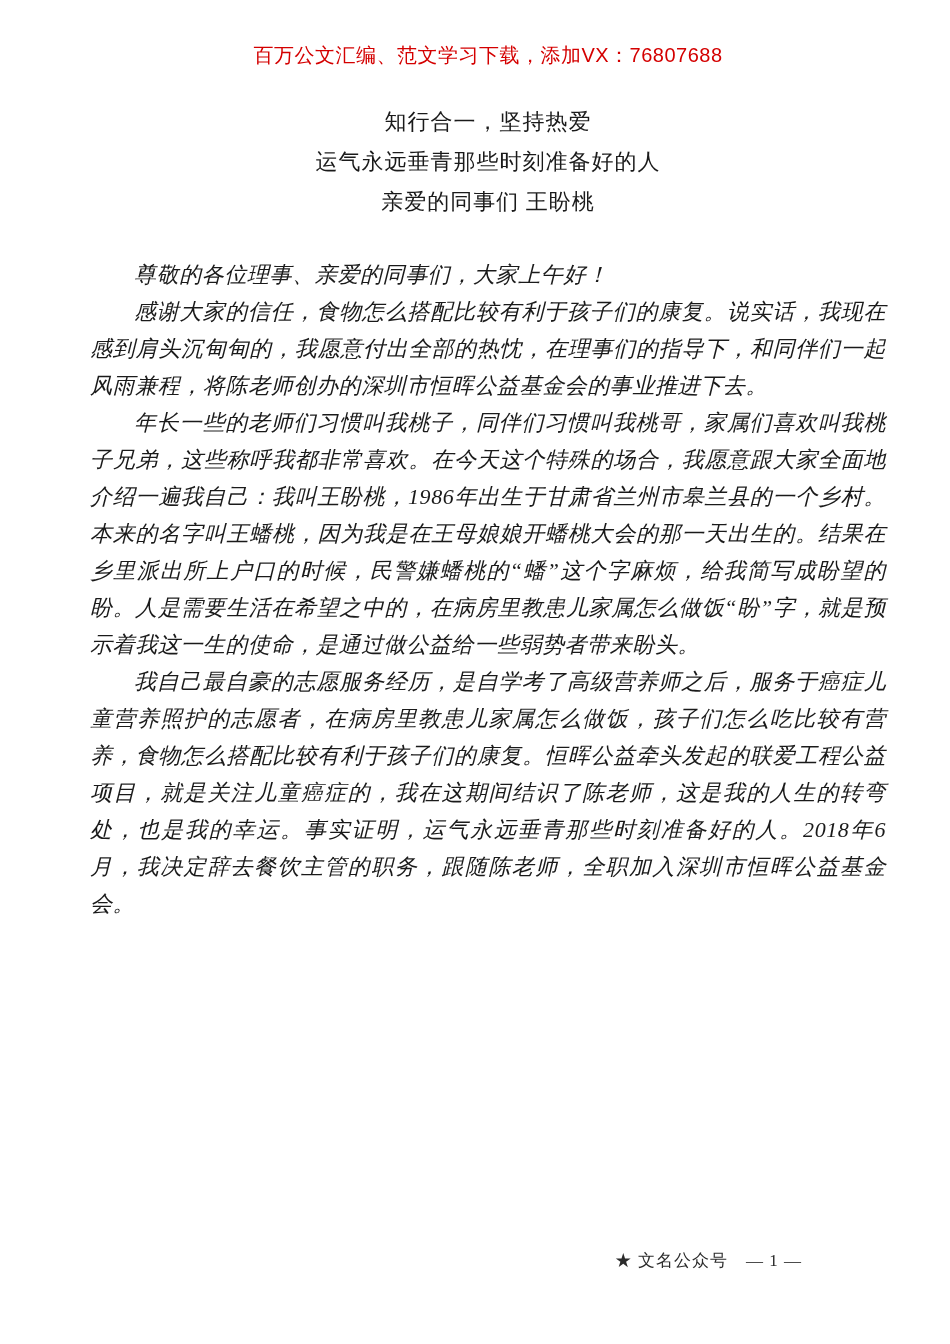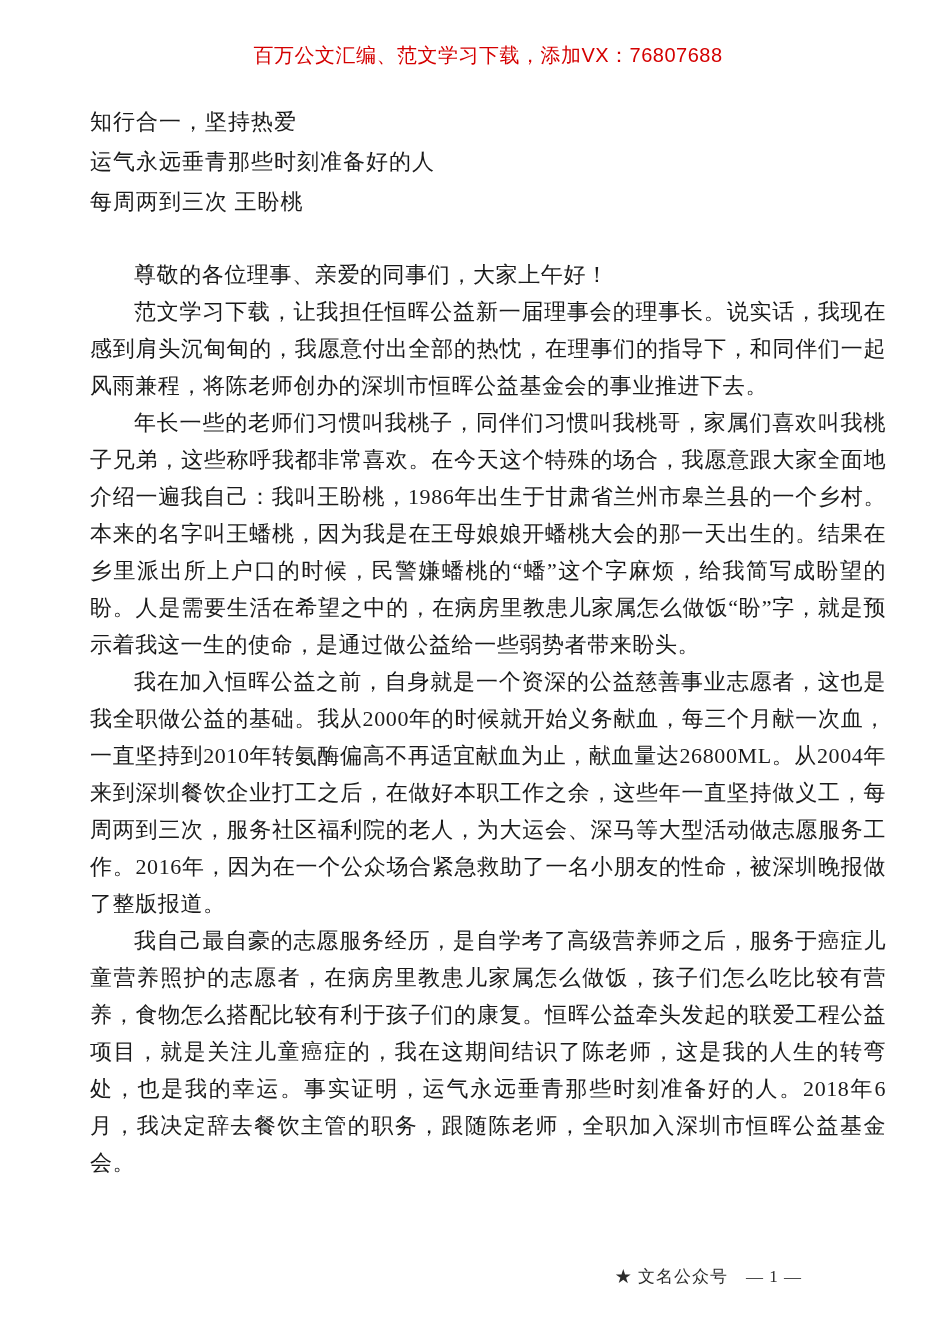--- a/index.html
+++ b/index.html
@@ -23,71 +23,72 @@
   .notice {
     text-align: center;
     color: #d40000;
     font-size: 20px;
     line-height: 26px;
     letter-spacing: 0.5px;
     margin-bottom: 34px;
     font-family: "Liberation Sans", sans-serif;
   }
   .title-block {
+    text-align: center;
     margin-bottom: 24px;
   }
   .title-line {
     font-size: 22px;
     line-height: 40px;
     letter-spacing: 1px;
     color: #1a1a1a;
   }
   .body-text {
     margin-top: 34px;
+    font-style: italic;
   }
   .body-text p {
     font-size: 22px;
     line-height: 37px;
     letter-spacing: 0.6px;
     text-align: justify;
     text-justify: inter-ideograph;
     text-indent: 2em;
     color: #1a1a1a;
   }
   .footer {
     position: absolute;
     right: 148px;
-    bottom: 56px;
+    bottom: 72px;
     font-size: 17px;
     color: #2b2b2b;
     letter-spacing: 1px;
     white-space: nowrap;
   }
   .footer .page-num {
     margin-left: 18px;
   }
 </style>
 </head>
 <body>
 
 <div class="page">
 
   <div class="notice">百万公文汇编、范文学习下载，添加VX：76807688</div>
 
   <div class="title-block">
     <div class="title-line">知行合一，坚持热爱</div>
     <div class="title-line">运气永远垂青那些时刻准备好的人</div>
-    <div class="title-line">每周两到三次 王盼桃</div>
+    <div class="title-line">亲爱的同事们 王盼桃</div>
   </div>
 
   <div class="body-text">
     <p>尊敬的各位理事、亲爱的同事们，大家上午好！</p>
-    <p>范文学习下载，让我担任恒晖公益新一届理事会的理事长。说实话，我现在感到肩头沉甸甸的，我愿意付出全部的热忱，在理事们的指导下，和同伴们一起风雨兼程，将陈老师创办的深圳市恒晖公益基金会的事业推进下去。</p>
+    <p>感谢大家的信任，食物怎么搭配比较有利于孩子们的康复。说实话，我现在感到肩头沉甸甸的，我愿意付出全部的热忱，在理事们的指导下，和同伴们一起风雨兼程，将陈老师创办的深圳市恒晖公益基金会的事业推进下去。</p>
     <p>年长一些的老师们习惯叫我桃子，同伴们习惯叫我桃哥，家属们喜欢叫我桃子兄弟，这些称呼我都非常喜欢。在今天这个特殊的场合，我愿意跟大家全面地介绍一遍我自己：我叫王盼桃，1986年出生于甘肃省兰州市皋兰县的一个乡村。本来的名字叫王蟠桃，因为我是在王母娘娘开蟠桃大会的那一天出生的。结果在乡里派出所上户口的时候，民警嫌蟠桃的“蟠”这个字麻烦，给我简写成盼望的盼。人是需要生活在希望之中的，在病房里教患儿家属怎么做饭“盼”字，就是预示着我这一生的使命，是通过做公益给一些弱势者带来盼头。</p>
-    <p>我在加入恒晖公益之前，自身就是一个资深的公益慈善事业志愿者，这也是我全职做公益的基础。我从2000年的时候就开始义务献血，每三个月献一次血，一直坚持到2010年转氨酶偏高不再适宜献血为止，献血量达26800ML。从2004年来到深圳餐饮企业打工之后，在做好本职工作之余，这些年一直坚持做义工，每周两到三次，服务社区福利院的老人，为大运会、深马等大型活动做志愿服务工作。2016年，因为在一个公众场合紧急救助了一名小朋友的性命，被深圳晚报做了整版报道。</p>
     <p>我自己最自豪的志愿服务经历，是自学考了高级营养师之后，服务于癌症儿童营养照护的志愿者，在病房里教患儿家属怎么做饭，孩子们怎么吃比较有营养，食物怎么搭配比较有利于孩子们的康复。恒晖公益牵头发起的联爱工程公益项目，就是关注儿童癌症的，我在这期间结识了陈老师，这是我的人生的转弯处，也是我的幸运。事实证明，运气永远垂青那些时刻准备好的人。2018年6月，我决定辞去餐饮主管的职务，跟随陈老师，全职加入深圳市恒晖公益基金会。</p>
   </div>
 
   <div class="footer">
     <span>★ 文名公众号</span><span class="page-num">— 1 —</span>
   </div>
 
 </div>
 
 </body></html>

